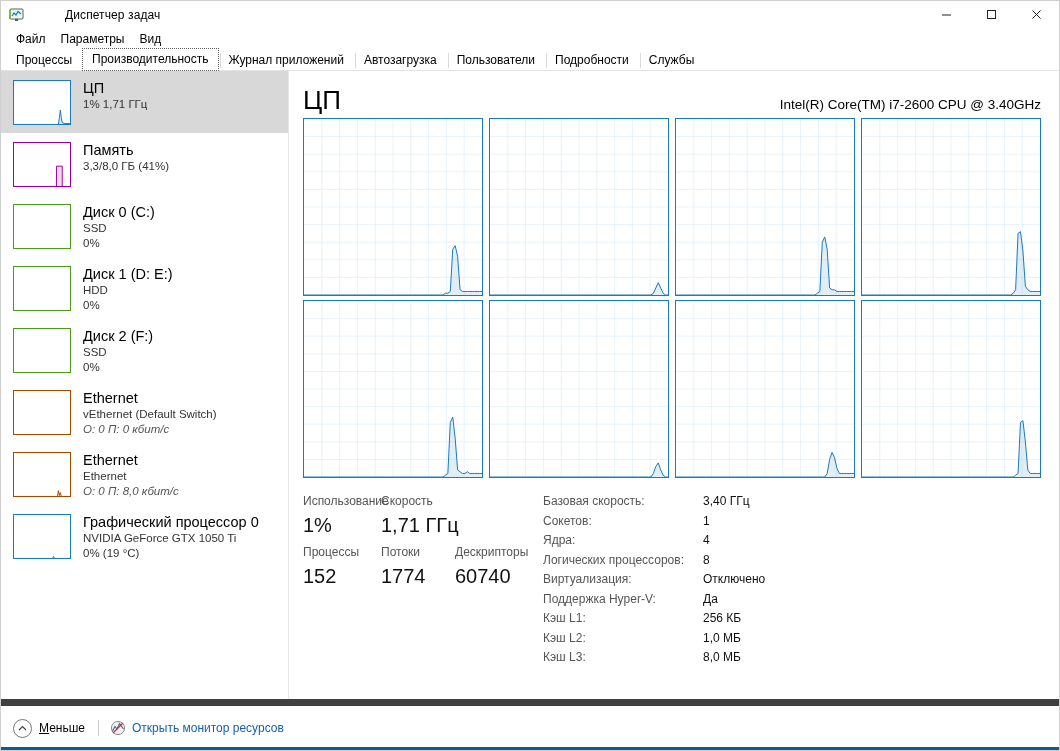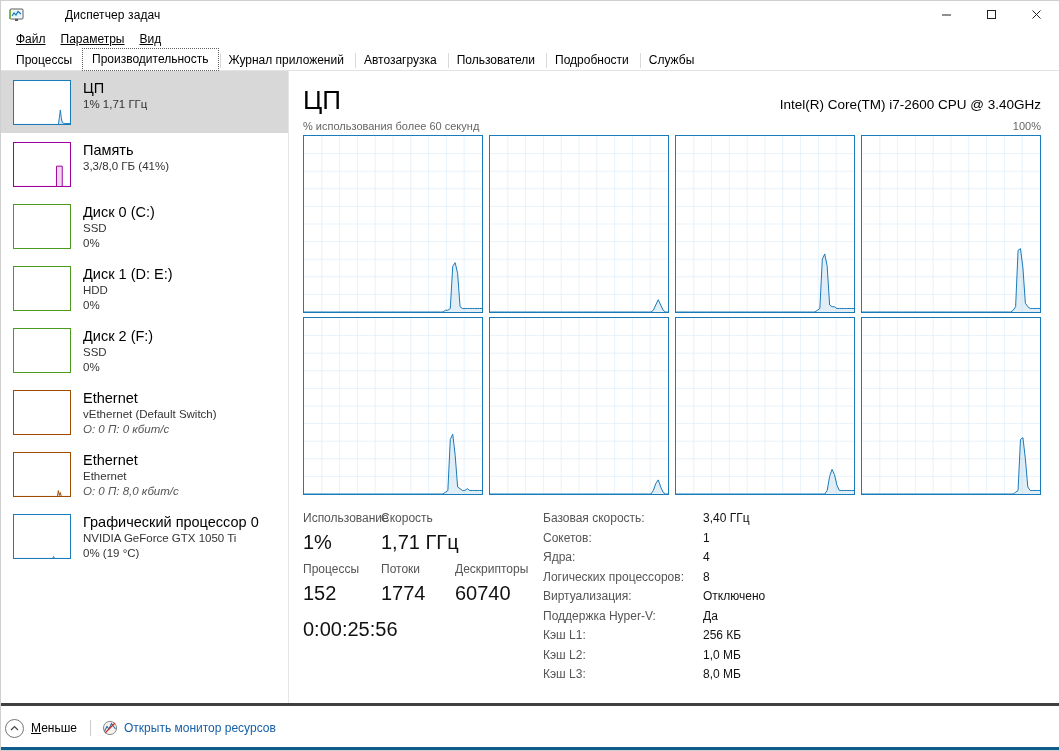--- a/index.html
+++ b/index.html
@@ -67,21 +67,20 @@
   }
 
   
   .menubar {
     height: 21px;
     min-height: 21px;
     display: flex;
     align-items: center;
     padding-left: 9px;
     background: #ffffff;
-    text-decoration: underline;
   }
   .menuitem {
     font-size: 12px;
     color: #000;
     padding: 2px 7px 2px 6px;
     margin-right: 2px;
     white-space: nowrap;
   }
 
   
@@ -278,23 +277,23 @@
     line-height: 19.5px;
     white-space: nowrap;
   }
 
   
   .statusbar {
     height: 44px;
     min-height: 44px;
     display: flex;
     align-items: center;
-    padding-left: 4px;
-    background: #ffffff;
-    border-top: 3px solid #404040;
+    padding-left: 12px;
+    background: #ffffff;
+    border-top: 7px solid #404040;
     position: relative;
   }
   .less-btn {
     display: flex;
     align-items: center;
   }
   .chev-circle {
     width: 17px; height: 17px;
     border: 1px solid #767676;
     border-radius: 50%;
@@ -479,24 +478,20 @@
 
     </div>
 
     <div class="main">
 
       <div class="main-head">
         <div class="main-title">ЦП</div>
         <div class="main-model">Intel(R) Core(TM) i7-2600 CPU @ 3.40GHz</div>
       </div>
 
-      <div class="axis-row">
-        <span>% использования более 60 секунд</span>
-        <span>100%</span>
-      </div>
 
       <div class="graphs" id="graphs">
           <div class="graph">
             <svg viewBox="0 0 100 100" preserveAspectRatio="none">
               <line x1="10" y1="0" x2="10" y2="100" stroke="#d2e7f5" stroke-width="0.5" vector-effect="non-scaling-stroke"></line>
               <line x1="20" y1="0" x2="20" y2="100" stroke="#d2e7f5" stroke-width="0.5" vector-effect="non-scaling-stroke"></line>
               <line x1="30" y1="0" x2="30" y2="100" stroke="#d2e7f5" stroke-width="0.5" vector-effect="non-scaling-stroke"></line>
               <line x1="40" y1="0" x2="40" y2="100" stroke="#d2e7f5" stroke-width="0.5" vector-effect="non-scaling-stroke"></line>
               <line x1="50" y1="0" x2="50" y2="100" stroke="#d2e7f5" stroke-width="0.5" vector-effect="non-scaling-stroke"></line>
               <line x1="60" y1="0" x2="60" y2="100" stroke="#d2e7f5" stroke-width="0.5" vector-effect="non-scaling-stroke"></line>
@@ -696,21 +691,20 @@
             <div class="stat-value right">1,71 ГГц</div>
             <div></div>
             <div class="stat-label">Процессы</div>
             <div class="stat-label">Потоки</div>
             <div class="stat-label">Дескрипторы</div>
             <div class="stat-value">152</div>
             <div class="stat-value">1774</div>
             <div class="stat-value">60740</div>
           </div>
           <div class="uptime">
-            <div class="stat-value">0:00:25:56</div>
           </div>
         </div>
 
         <div class="specs" id="specs">
             <div class="spec-key">Базовая скорость:</div>
             <div class="spec-val">3,40 ГГц</div>
             <div class="spec-key">Сокетов:</div>
             <div class="spec-val">1</div>
             <div class="spec-key">Ядра:</div>
             <div class="spec-val">4</div>

